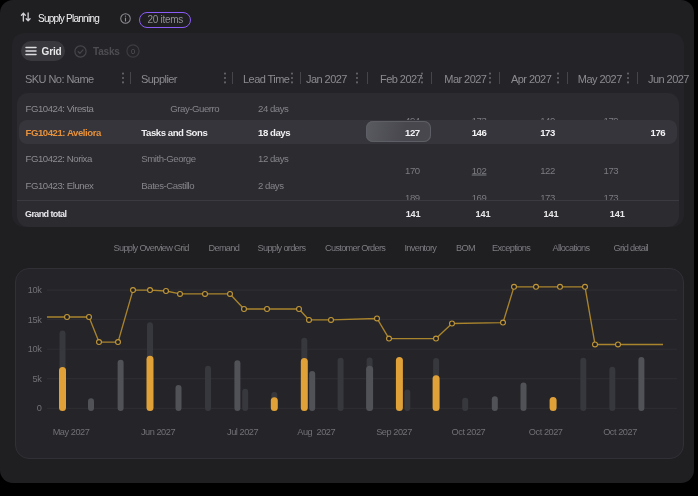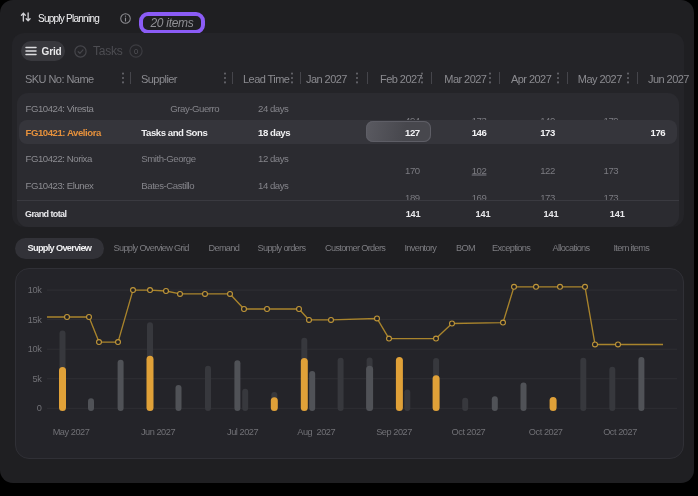--- a/index.html
+++ b/index.html
@@ -9,30 +9,30 @@
   .window{position:absolute;left:0;top:0;width:694px;height:483px;
           background:#1f1f22;border-radius:13px;
           box-shadow:0 10px 30px rgba(0,0,0,.6);}
   
   .app-header{position:absolute;left:0;top:0;width:100%;height:33px;}
   .title-icon{position:absolute;left:20px;top:10.5px;width:11.5px;height:12px;}
   .app-title{position:absolute;left:38px;top:13px;font-size:10px;font-weight:400;
              color:#f2f2f4;letter-spacing:-.75px;}
   .info-icon{position:absolute;left:119.5px;top:13px;width:11px;height:11px;}
   .items-badge{position:absolute;left:139px;top:11.5px;height:14px;padding:0 7.5px;
-               border:4px solid #8b5cf6;border-radius:9px;display:flex;align-items:center;
-               font-size:12px;color:#909095;letter-spacing:-.3px;font-style:italic;}
+               border:1px solid #8b5cf6;border-radius:9px;display:flex;align-items:center;
+               font-size:10px;color:#909095;letter-spacing:-.3px;}
   
   .table-panel{position:absolute;left:12px;top:33px;width:672px;height:194px;
                background:#242428;border-radius:12px;}
   .grid-pill{position:absolute;left:9px;top:8px;width:44px;height:20px;background:#38383d;
              border-radius:10px;display:flex;align-items:center;justify-content:center;gap:5px;}
   .grid-pill .lbl{font-size:10px;font-weight:700;color:#e8e8ea;letter-spacing:-.2px;}
   .tasks-group{position:absolute;left:62px;top:8px;height:20px;display:flex;align-items:center;gap:6px;}
-  .tasks-group .lbl{font-size:12px;font-weight:400;color:#4d4d52;letter-spacing:-.2px;}
+  .tasks-group .lbl{font-size:10px;font-weight:700;color:#4d4d52;letter-spacing:-.2px;}
   .thead{position:absolute;left:0;top:31px;width:672px;height:28px;}
   .th-label{position:absolute;top:8.5px;font-size:11px;color:#8b8b90;letter-spacing:-.55px;white-space:pre;text-align:right;}
   .kebab{position:absolute;top:7px;width:8px;height:14px;}
   .col-sep{position:absolute;top:8px;width:1px;height:12px;background:#45454b;}
   .rows-card{position:absolute;left:5px;top:60px;width:662px;height:134px;
              background:#2b2b30;border-radius:11px;}
   .trow{position:absolute;left:0;width:662px;height:25px;}
   .trow.active{left:2px;width:658px;height:24px;background:#35353b;border-radius:8px;}
   .cell{position:absolute;top:50%;transform:translateY(-50%);font-size:9.6px;
         letter-spacing:-.45px;white-space:pre;}
@@ -190,51 +190,48 @@
           <div class="cell c-txt" style="left: 124.3px;">Smith-George</div>
           <div class="cell c-txt" style="left: 241px;">12 days</div>
           <div class="cell num c-num" style="left: 402.7px;">170</div>
           <div class="cell num c-num" style="left: 469.4px; text-decoration: underline;">102</div>
           <div class="cell num c-num" style="left: 537.9px;">122</div>
           <div class="cell num c-num" style="left: 601.2px;">173</div>
         </div>
         <div class="trow dim" style="top: 79px;">
           <div class="cell c-sku" style="left: 8.5px;">FG10423: Elunex</div>
           <div class="cell c-txt" style="left: 124.3px;">Bates-Castillo</div>
-          <div class="cell c-txt" style="left: 241px;">14 days</div>
+          <div class="cell c-txt" style="left: 241px;">2 days</div>
           <div class="cell num c-num" style="left: 402.7px;">189</div>
           <div class="cell num c-num" style="left: 469.4px;">169</div>
           <div class="cell num c-num" style="left: 537.9px;">173</div>
           <div class="cell num c-num" style="left: 601.2px;">173</div>
         </div>
       </div>
     <div class="total-row">
       <div class="lbl">Grand total</div>
       <div id="total-values">
           <div class="total-num" style="left: 403.4px;">141</div>
           <div class="total-num" style="left: 473.3px;">141</div>
           <div class="total-num" style="left: 541.3px;">141</div>
           <div class="total-num" style="left: 607.6px;">141</div>
         </div>
     </div>
   </div>
 
   <div class="tabbar" id="tabbar">
-      <div class="tab-pill">
-        <span class="tab">Supply Overview</span>
-      </div>
       <div class="tab" style="left: 113.5px;">Supply Overview Grid</div>
       <div class="tab" style="left: 208.5px;">Demand</div>
       <div class="tab" style="left: 257.5px;">Supply orders</div>
       <div class="tab" style="left: 325px;">Customer Orders</div>
       <div class="tab" style="left: 404.5px;">Inventory</div>
       <div class="tab" style="left: 456px;">BOM</div>
       <div class="tab" style="left: 492px;">Exceptions</div>
       <div class="tab" style="left: 552.5px;">Allocations</div>
-      <div class="tab" style="left: 613.5px;">Item items</div>
+      <div class="tab" style="left: 613.5px;">Grid detail</div>
     </div>
 
   <div class="chart-card"></div>
   <div id="axis-labels">
       <div class="ylab" style="left: 41.5px; top: 290.1px;">10k</div>
       <div class="ylab" style="left: 41.5px; top: 319.65px;">15k</div>
       <div class="ylab" style="left: 41.5px; top: 349.2px;">10k</div>
       <div class="ylab" style="left: 41.5px; top: 378.75px;">5k</div>
       <div class="ylab" style="left: 41.5px; top: 408.3px;">0</div>
       <div class="xlab" style="left: 71px;">May 2027</div>

